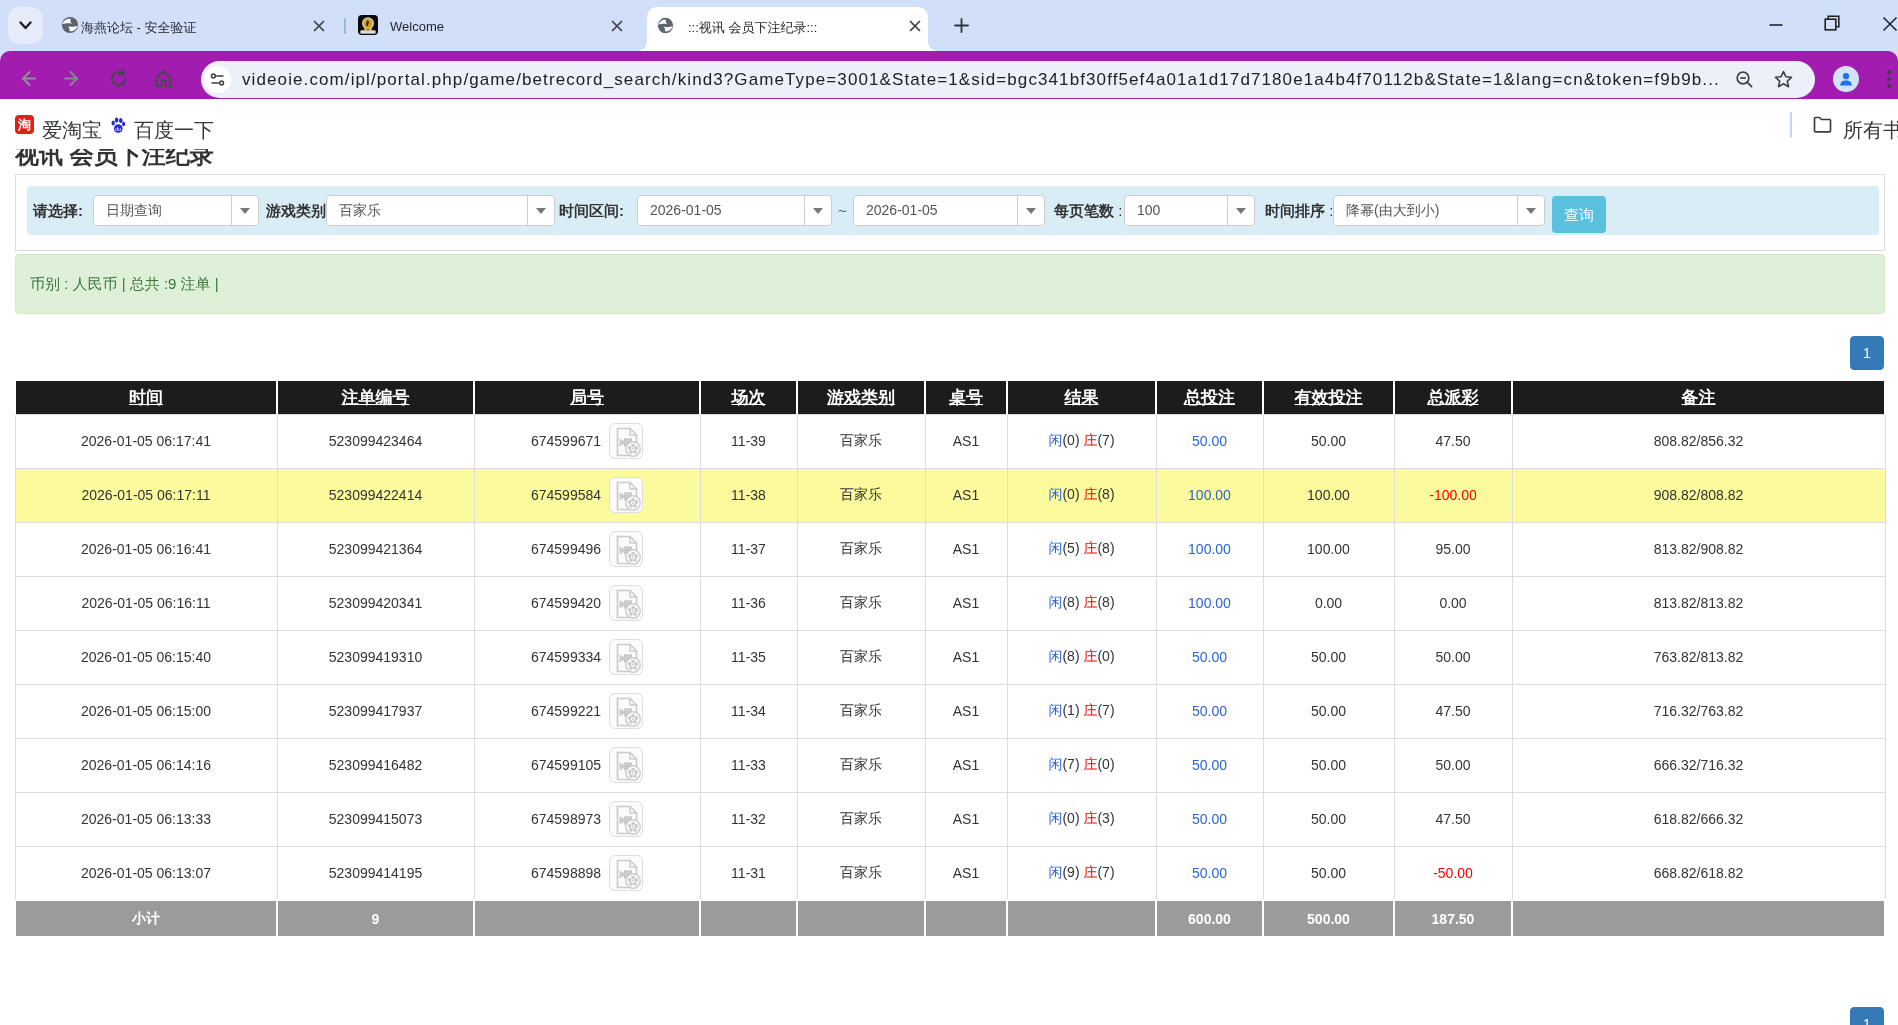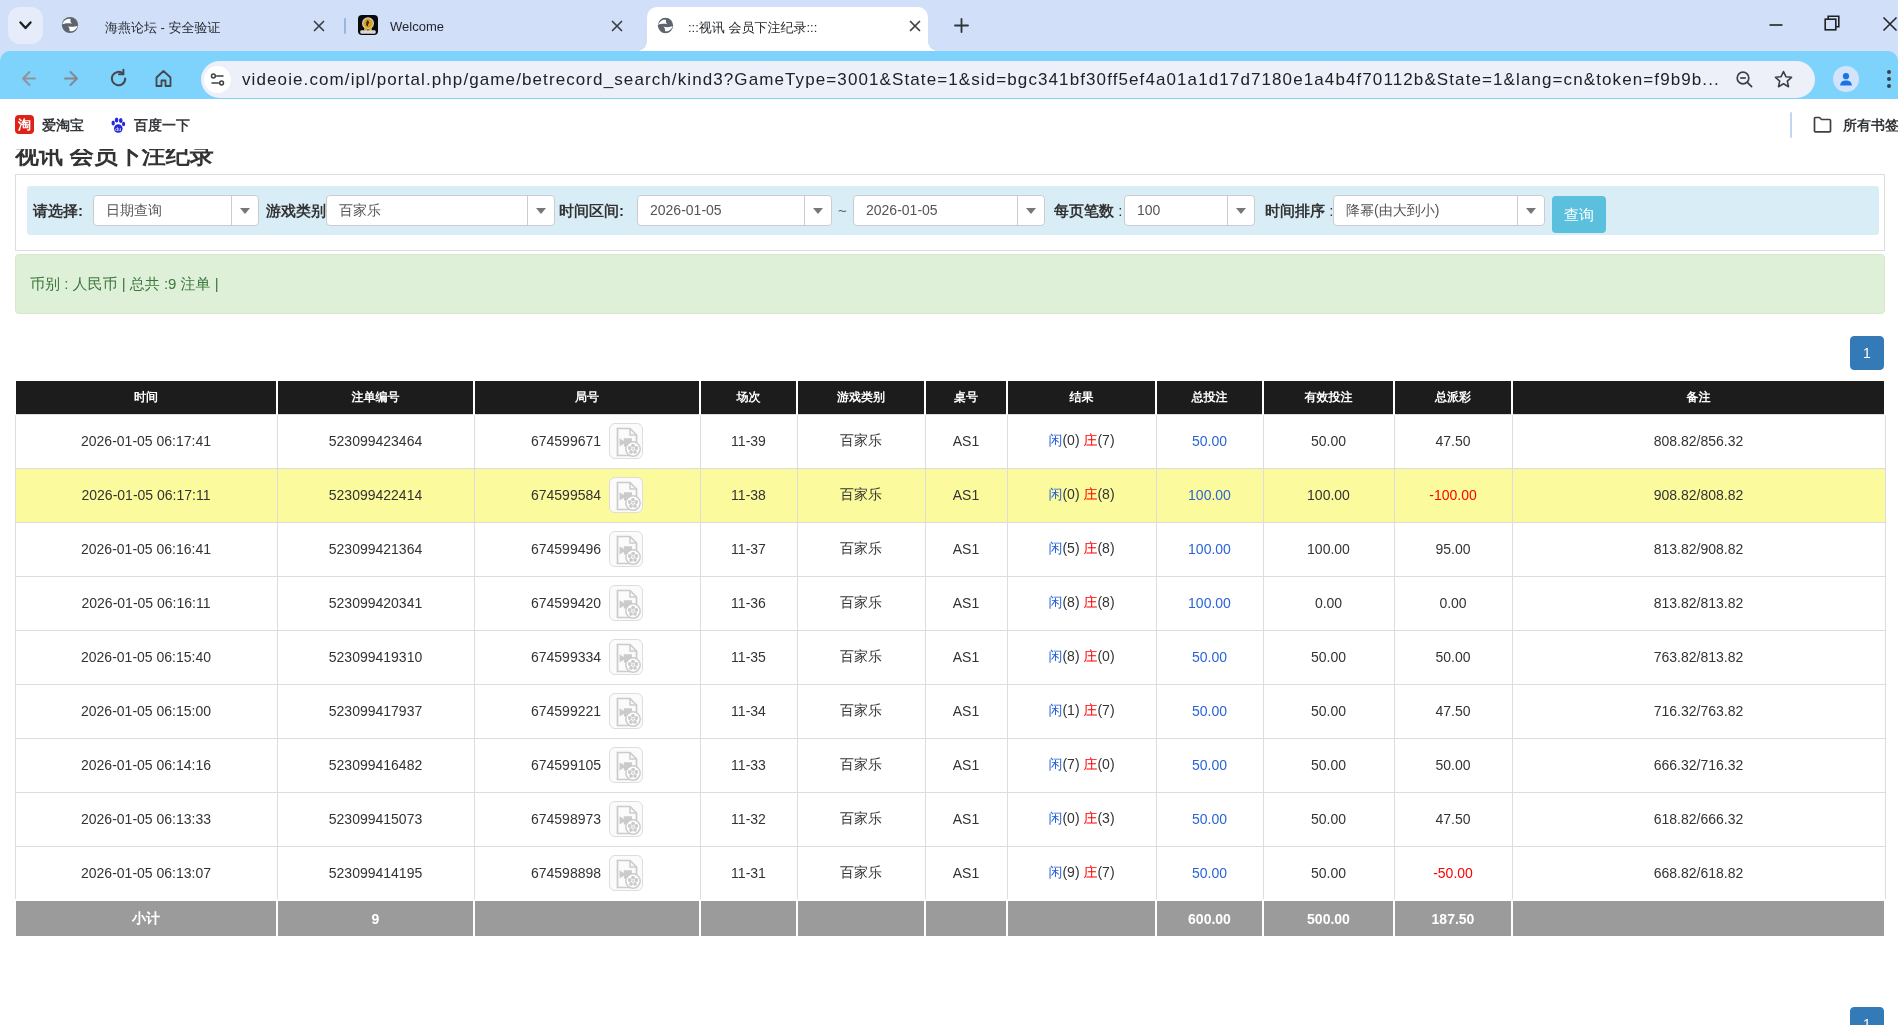--- a/index.html
+++ b/index.html
@@ -5,62 +5,62 @@
 * { margin:0; padding:0; box-sizing:border-box; }
 html,body { width:1898px; height:1025px; overflow:hidden; background:#fff;
   font-family:"Liberation Sans", sans-serif; }
 #stage { position:absolute; top:0; left:0; width:1898px; height:1025px; }
 .abs { position:absolute; }
 
 #tabstrip { position:absolute; top:0; left:0; width:1898px; height:64px; background:#d2dff9; }
 .tab-title { font-size:13px; color:#1f2428; white-space:nowrap; }
 #activetab { position:absolute; left:647px; top:7px; width:281px; height:44px; background:#fff; border-radius:10px 10px 0 0; }
 .flare { position:absolute; width:10px; height:10px; bottom:0; }
-#toolbar { position:absolute; top:51px; left:0; width:1898px; height:48px; background:#7dd3fc; border-radius:10px 10px 0 0; }
+#toolbar { position:absolute; top:51px; left:0; width:1898px; height:48px; background:#a21caf; border-radius:10px 10px 0 0; }
 #urlpill { position:absolute; left:201px; top:10px; width:1614px; height:37px; border-radius:19px; background:#eef0f9; }
 #bookmarks { position:absolute; top:99px; left:0; width:1898px; height:46px; background:#fff; }
-.bm-label { font-size:14px; color:#35383b; white-space:nowrap;font-weight:bold; }
+.bm-label { font-size:20px; color:#35383b; white-space:nowrap; }
 
 #content { position:absolute; top:145px; left:0; width:1898px; height:880px; background:#fff; overflow:hidden; }
 #titleclip { position:absolute; left:15px; top:4px; width:420px; height:18px; overflow:hidden; }
 #pgtitle { position:relative; left:0; top:-11px; font-size:24px; line-height:33px; font-weight:bold; color:#333; }
 #fpanel { position:absolute; left:15px; top:29px; width:1870px; height:77px; background:#fff; border:1px solid #ddd; }
 #fbar { position:absolute; left:11px; top:11px; width:1852px; height:49px; background:#d9edf7; border-radius:3px; }
 .flabel { position:absolute; top:0; height:47px; line-height:49px; font-size:15px; font-weight:bold; color:#333; white-space:nowrap; }
 .sel { position:absolute; top:9px; height:31px; background:#fff; border:1px solid #ccc; border-radius:4px; font-size:14px; color:#555; line-height:28px; padding-left:12px; white-space:nowrap; }
 .sel .car { position:absolute; right:0; top:0; width:27px; height:29px; border-left:1px solid #ccc; }
 .sel .car:after { content:""; position:absolute; left:8px; top:12px; width:0; height:0;
   border-left:5px solid transparent; border-right:5px solid transparent; border-top:6px solid #777; }
 #qbtn { position:absolute; left:1525px; top:10px; width:54px; height:37px; background:#5bc0de; border-radius:4px; color:#fff; font-size:15px; text-align:center; line-height:37px; }
 #greenbar { position:absolute; left:15px; top:109px; width:1870px; height:60px; background:#dff0d8; border:1px solid #d6e9c6; border-radius:4px; }
 .pag { position:absolute; width:34px; height:34px; background:#337ab7; border:1px solid #337ab7; border-radius:4px; color:#fff; font-size:14px; text-align:center; line-height:32px; }
 
 #btable { position:absolute; left:14px; top:236px; width:1870px; border-collapse:collapse; table-layout:fixed; }
-#btable th { background:#1c1c1c; color:#fff; font-size:12px; font-weight:bold; height:33px; border-left:2px solid #fff; border-right:2px solid #fff; padding:0; text-align:center; }
+#btable th { background:#1c1c1c; color:#fff; font-size:17px; font-weight:bold; height:33px; border-left:2px solid #fff; border-right:2px solid #fff; padding:0; text-align:center;text-decoration:underline; }
 #btable td { height:54px; border:1px solid #ddd; font-size:14px; color:#333; text-align:center; padding:0; }
 #btable tr.sum td { height:37px; background:#9b9b9b; color:#fff; font-weight:bold; border:2px solid #fff; }
 .blue, #btable td.blue { color:#2a64d8; }
 .red, #btable td.red { color:#f00; }
 .gicon { display:inline-block; vertical-align:middle; width:34px; height:36px; border:1px solid #ddd; border-radius:6px; background:#fbfbfb; margin-left:8px; }
 </style>
 </head>
 <body>
 <div id="stage">
   <div id="tabstrip">
     <div class="abs" style="left:8px;top:7px;width:35px;height:37px;border-radius:12px;background:#e6ecfa">
       <svg class="abs" style="left:10px;top:13px" width="15" height="12" viewBox="0 0 15 12">
           <path d="M2.5 2.5 L7.5 8 L12.5 2.5" fill="none" stroke="#202124" stroke-width="2.4" stroke-linecap="round" stroke-linejoin="round"></path>
         </svg>
     </div>
     <svg class="abs" style="left:61px;top:16px" width="18" height="18" viewBox="0 0 20 20">
         <circle cx="10" cy="10" r="9" fill="#5d646e"></circle>
         <path d="M1.6 9.3 C2.6 5.1 6.4 2.6 10.7 3.2 C10.1 5.4 10.7 7.2 12.3 8.6 C8.5 7.6 4.3 8.0 1.6 9.3 Z" fill="#fff"></path>
         <path d="M18.4 10.7 C17.4 14.9 13.6 17.4 9.3 16.8 C9.9 14.6 9.3 12.8 7.7 11.4 C11.5 12.4 15.7 12.0 18.4 10.7 Z" fill="#fff"></path>
       </svg>
-    <span class="abs tab-title" style="left:105px;top:19px">海燕论坛 - 安全验证</span>
+    <span class="abs tab-title" style="left:81px;top:19px">海燕论坛 - 安全验证</span>
     <svg class="abs" style="left:312px;top:19px" width="14" height="14" viewBox="0 0 14 14">
         <path d="M2.5 2.5 L11.5 11.5 M11.5 2.5 L2.5 11.5" stroke="#3c4043" stroke-width="1.7" stroke-linecap="round"></path>
       </svg>
     <div class="abs" style="left:344px;top:18px;width:2px;height:16px;background:#9fb4da;border-radius:1px"></div>
     <div class="abs" style="left:358px;top:15px;width:20px;height:20px;border-radius:4px;background:#0a0a0a">
       <svg class="abs" style="left:0;top:0" width="20" height="20" viewBox="0 0 20 20">
       <circle cx="10" cy="8.2" r="6" fill="#cfcfcf"></circle>
       <circle cx="10" cy="8.2" r="4.7" fill="#d6a21c"></circle>
       <path d="M9.2 5.2 C11 5.6 11.6 7.4 10.6 8.8 C9.6 10.2 9.8 11 10.8 11.8 C8.6 11.6 7.6 9.8 8.2 8 C8.6 6.8 8.8 6 9.2 5.2 Z" fill="#3a2c05"></path>
       <circle cx="7.7" cy="14.3" r="1.7" fill="#e0a81e"></circle>

